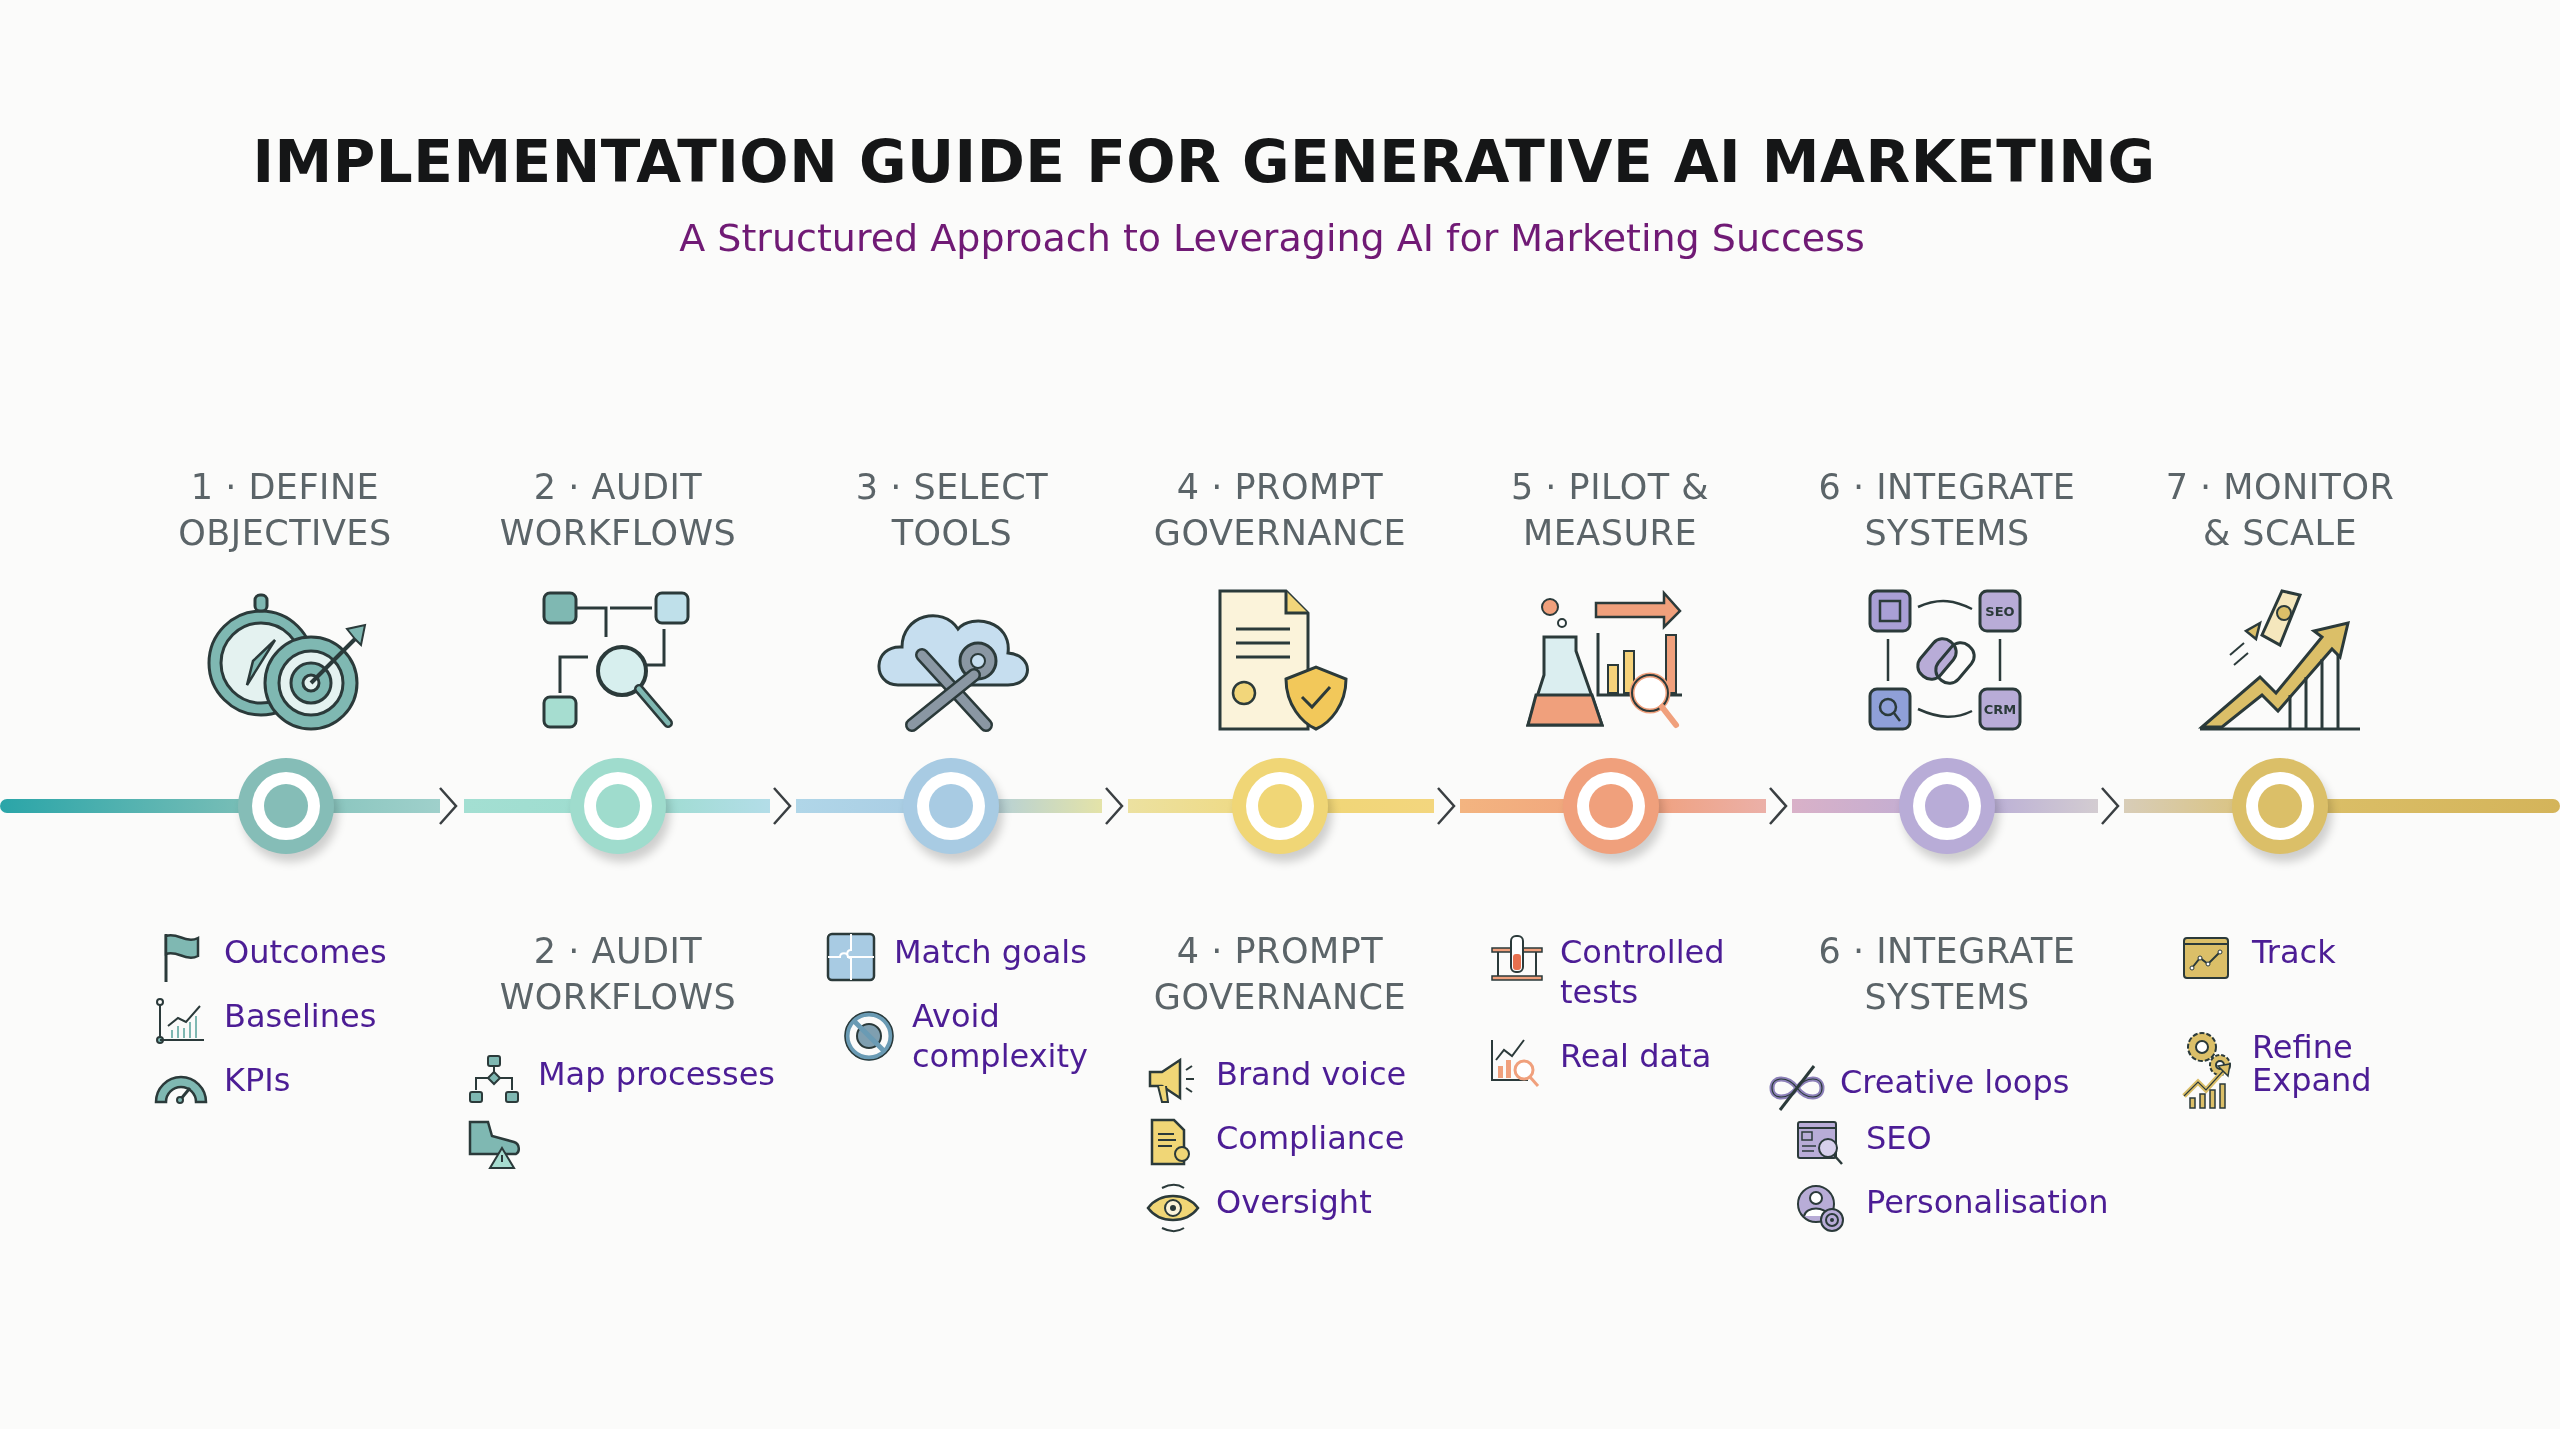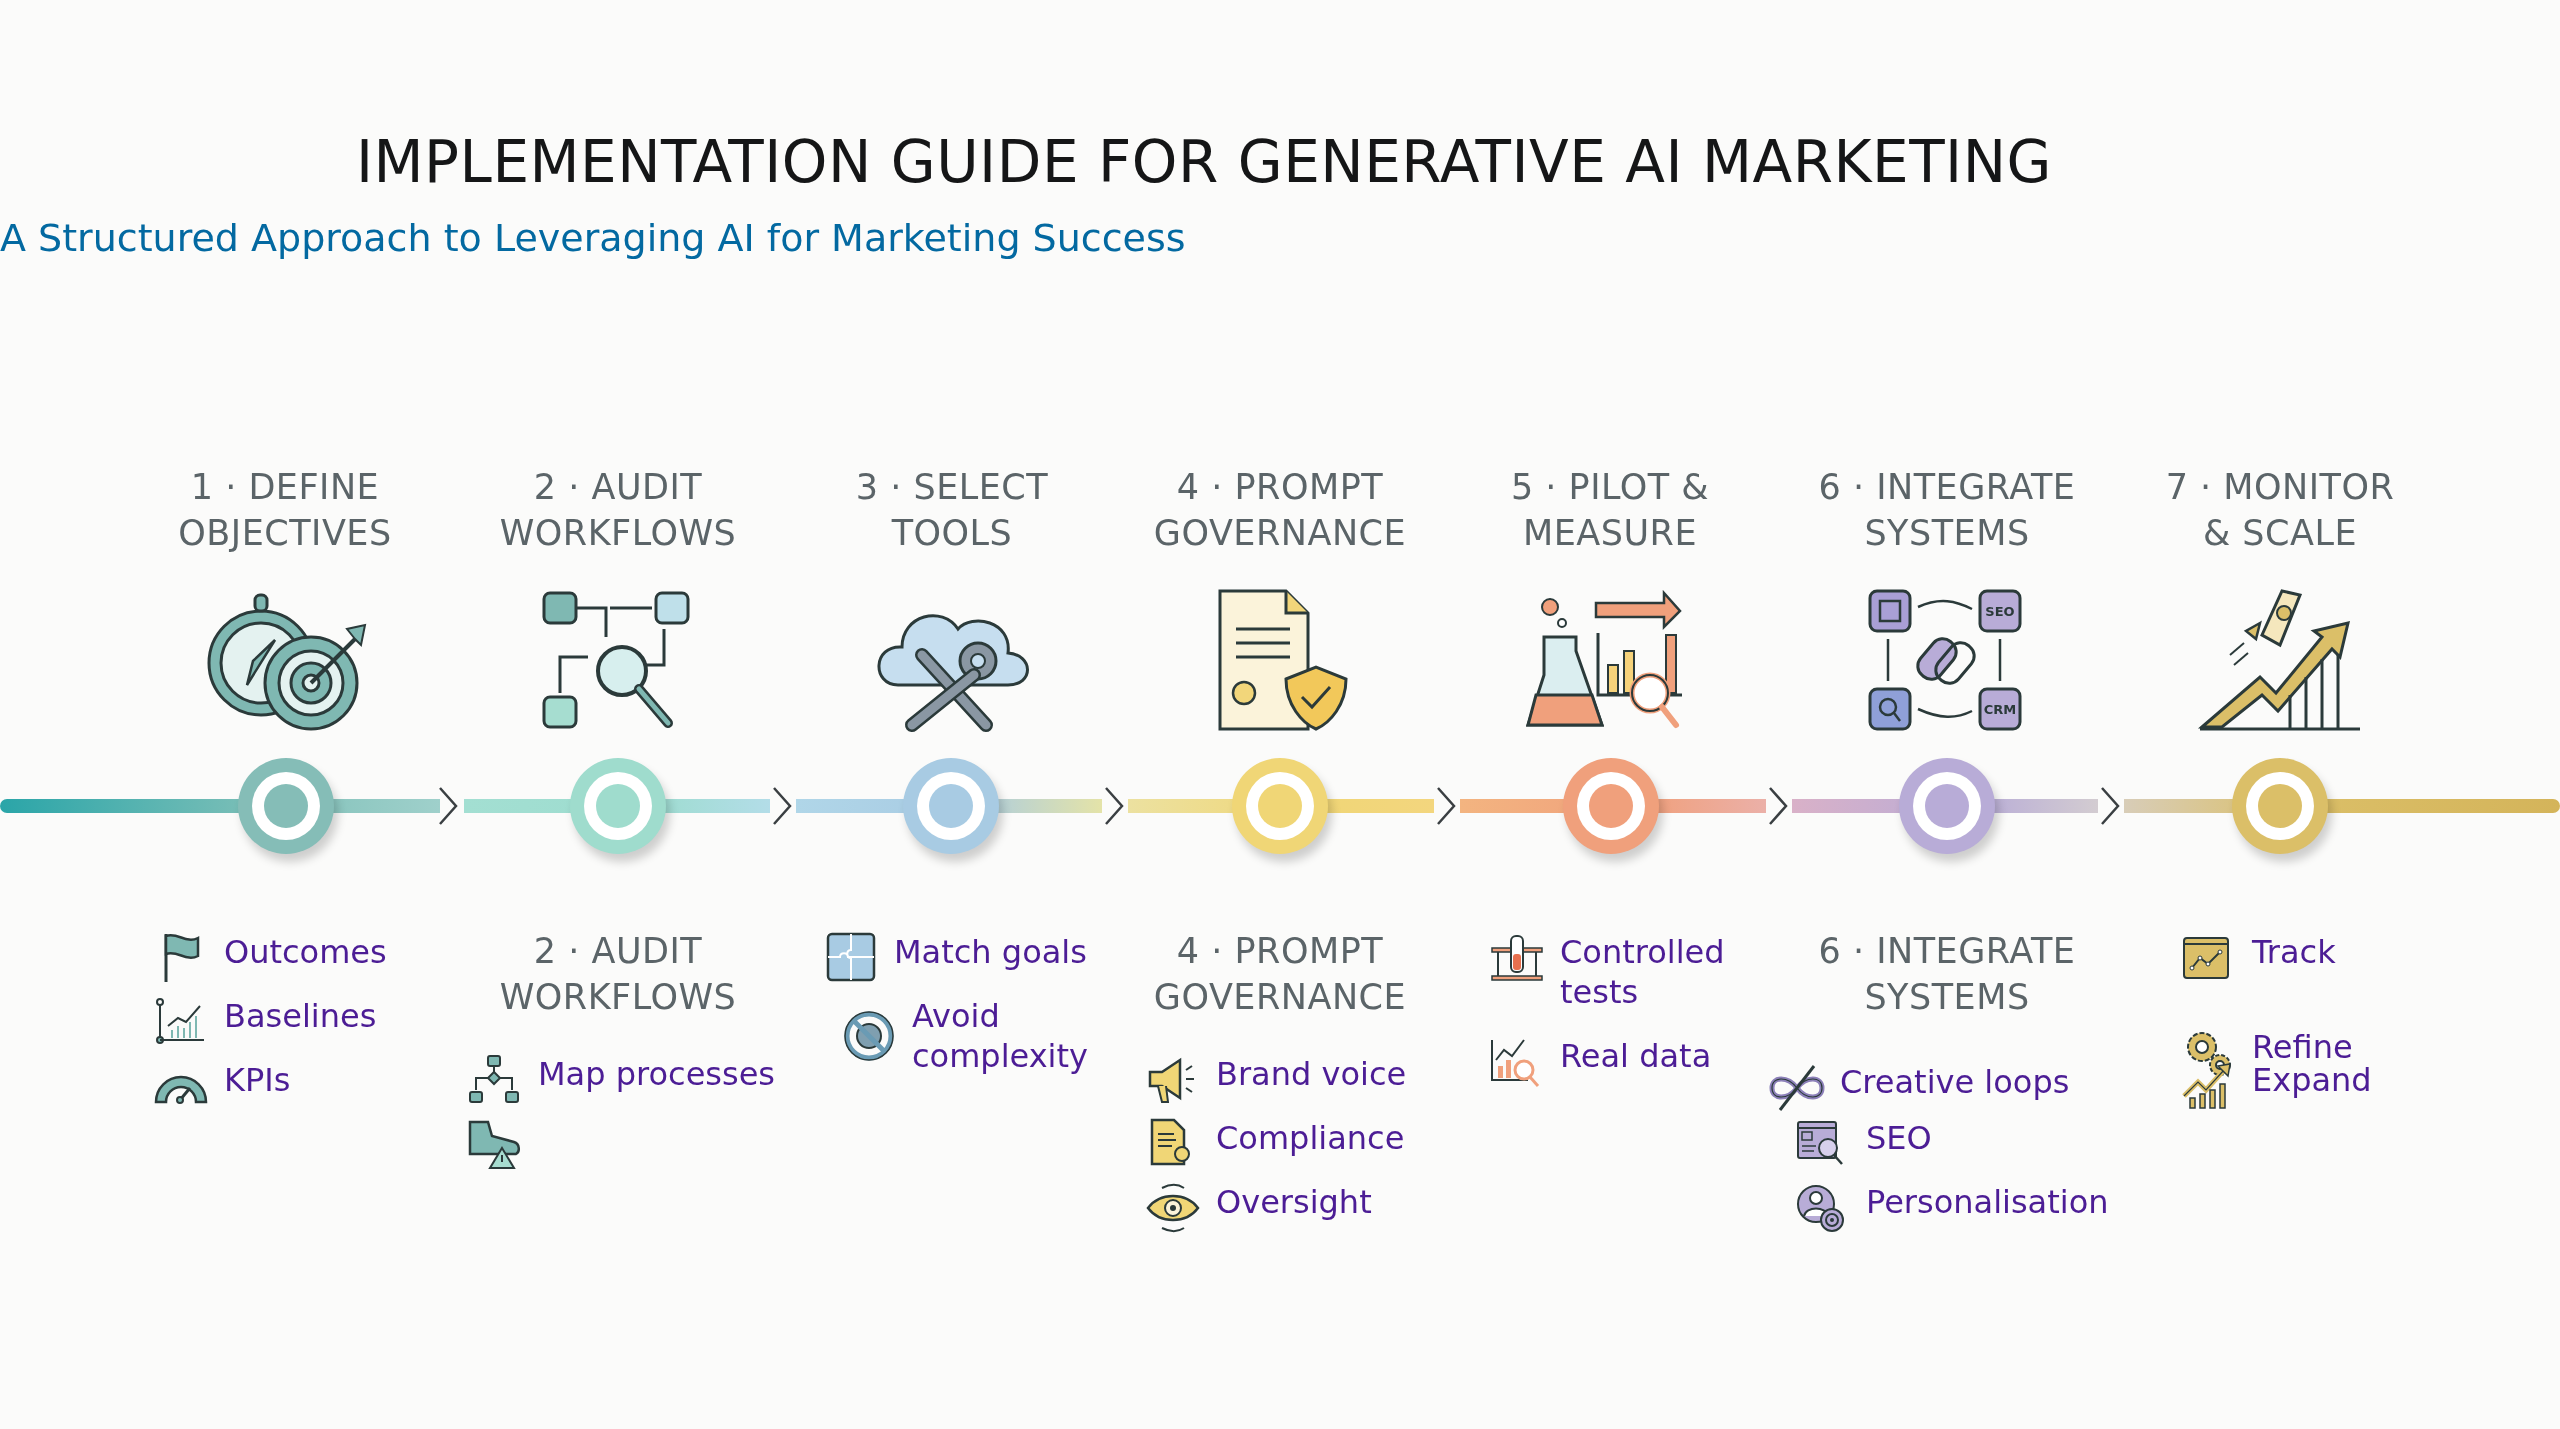--- a/index.html
+++ b/index.html
@@ -6,25 +6,25 @@
   body {
     width: 2560px; height: 1429px; overflow: hidden;
     background: #fbfbfa;
     font-family: "DejaVu Sans", "Liberation Sans", sans-serif;
     position: relative;
     color: #1f2326;
   }
   .title {
     position: absolute; left: 0; width: 2408px; top: 128px;
     text-align: center; font-size: 58px; letter-spacing: 0.5px;
-    font-weight: 400; color: #151617;
+    font-weight: 700; color: #151617;
   }
   .subtitle {
     position: absolute; left: 0; width: 2544px; top: 216px;
-    font-size: 38px; color: #0369a1;
+    text-align: center; font-size: 38px; color: #701a75;
   }
   .step-heading {
     position: absolute; width: 320px; text-align: center;
     font-size: 35px; line-height: 46px; color: #5b6468;
     letter-spacing: 0.5px; top: 464px;
   }
   .step-icon {
     position: absolute; width: 180px; height: 150px; top: 585px;
   }
   .step-icon svg { width: 180px; height: 150px; display: block; }

